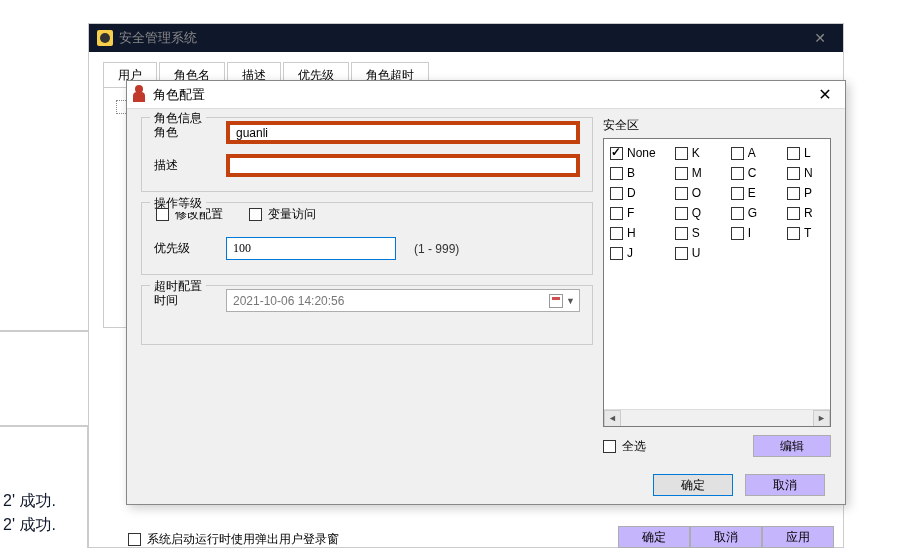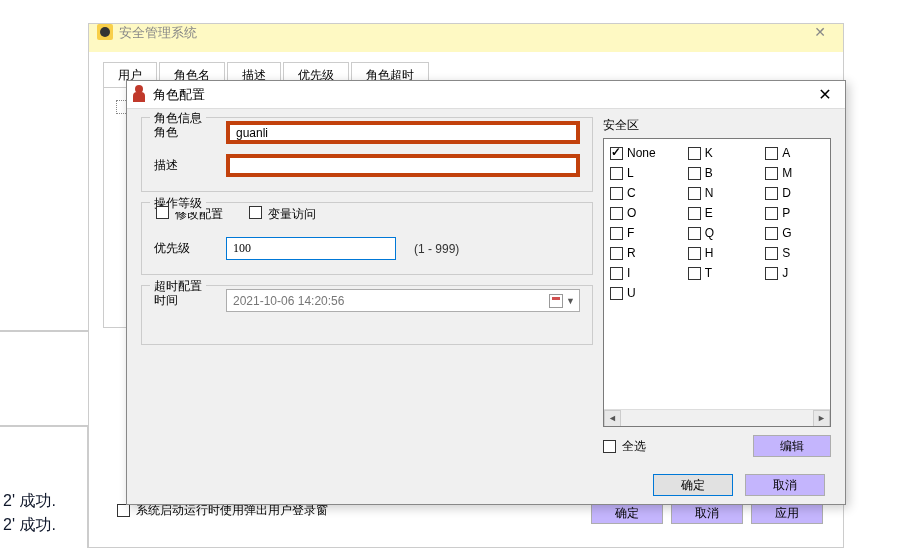--- a/index.html
+++ b/index.html
@@ -1,33 +1,33 @@
 <!DOCTYPE html>
 <html><head>
 <meta charset="utf-8">
 <style>
 *{box-sizing:border-box;margin:0;padding:0}
 body{font-family:"Microsoft YaHei","SimSun",sans-serif;font-size:12px;background:#fff;position:relative;width:898px;height:548px;overflow:hidden;color:#000}
 .main-window{position:absolute;left:88px;top:23px;width:756px;height:525px;border:1px solid #ccc;background:#fff}
-.main-titlebar{height:28px;display:flex;padding:0 8px;background:#fef9c3;border-bottom:0}
+.main-titlebar{height:28px;display:flex;align-items:center;padding:0 8px;background:#0f172a;border-bottom:0}
 .main-title{flex:1;color:#888;font-size:13px;margin-left:6px}
 .main-close{width:30px;text-align:center;font-size:14px;color:#888;cursor:pointer}
 .app-icon{width:16px;height:16px;display:inline-block;background:#f8cf4a;border-radius:2px;position:relative}
 .app-icon:before{content:"";position:absolute;left:3px;top:3px;width:10px;height:10px;background:#333;border-radius:50%}
 .main-body{padding:10px 14px}
 .tab-row{display:flex;border-bottom:1px solid #ccc;height:26px}
 .tab{border:1px solid #ccc;border-bottom:none;padding:4px 14px;margin-right:2px;background:#fff;font-size:12px;position:relative;top:0px}
 .tab.first{border-top:1px solid #ccc}
 .tab-panel{border:1px solid #ccc;border-top:none;height:240px;padding:8px;position:relative}
 .tree-item{display:flex;align-items:center;gap:4px;margin:4px 0 0 4px}
 .tree-icon{width:14px;height:14px;border:1px dotted #888}
 .user-icon{width:14px;height:14px;display:inline-block;background:#c0504d;border-radius:3px 3px 0 0;position:relative}
 .user-icon:before{content:"";position:absolute;left:3px;top:-6px;width:8px;height:8px;border-radius:50%;background:#c0504d}
 .log-area{position:absolute;left:0;top:425px;width:88px;padding:3px;font-size:16px;color:#0f172a;line-height:24px;border-right:1px solid #ccc;border-top:1px solid #ccc;background:#fff;height:128px}
-.bottom-bar{position:absolute;left:107px;bottom:0;width:726px;height:46px;display:flex;align-items:flex-start;padding:0 10px;border-top:0;gap:8px}
+.bottom-bar{position:absolute;left:118px;bottom:0;width:726px;height:46px;display:flex;align-items:flex-end;padding:0 10px;border-top:0;}
 .bottom-checkbox{display:flex;align-items:center;gap:6px;flex:1}
 .chk{width:13px;height:13px;border:1px solid #333;background:#fff;display:inline-block;position:relative;flex-shrink:0}
 .chk.checked:after{content:"✓";position:absolute;left:0;top:-3px;font-size:12px;font-weight:bold}
 .btn{min-width:72px;height:22px;border:1px solid #adadad;background:#c4b5fd;display:flex;align-items:center;justify-content:center;cursor:pointer;font-size:12px}
 .btn.primary{border:1px solid #0078d7;background:#e1e1e1}
 .dialog{position:absolute;left:126px;top:80px;width:720px;height:425px;border:1px solid #888;background:#f0f0f0;box-shadow:3px 3px 10px rgba(0,0,0,0.2)}
 .dlg-titlebar{height:28px;display:flex;align-items:center;padding:0 6px;background:#fff;border-bottom:1px solid #ddd}
 .dlg-title{flex:1;font-size:13px;margin-left:6px}
 .dlg-close{width:28px;text-align:center;font-size:16px;cursor:pointer}
 .role-icon{width:14px;height:14px;display:inline-block;position:relative}
@@ -37,28 +37,28 @@
 .left-col{flex:1;display:flex;flex-direction:column;gap:10px}
 .right-col{width:228px;display:flex;flex-direction:column}
 .groupbox{border:1px solid #ccc;padding:3px 12px 12px 12px;position:relative}
 .groupbox>.legend{position:absolute;top:-8px;left:8px;background:#f0f0f0;padding:0 4px;font-size:12px}
 .form-row{display:flex;align-items:center;margin-bottom:10px;gap:8px}
 .form-row label{width:64px;font-size:12px}
 .txt{height:23px;border:4px solid #c2410c;background:#fff;padding:2px 6px;font-size:12px;flex:1}
 .txt.blue{border:1px solid #0078d7}
 .hint{font-size:12px;color:#333;margin-left:10px}
 .op-checks{display:flex;gap:26px;margin-bottom:14px;padding-left:2px}
-.op-check{display:flex;gap:6px}
+.op-check{display:flex;align-items:center;gap:6px}
 .datetime{display:flex;align-items:center;border:1px solid #adadad;background:#fff;height:23px;padding:2px 4px 2px 6px;flex:1;color:#777}
 .datetime .cal{margin-left:auto;width:14px;height:14px;border:1px solid #999;position:relative}
 .datetime .cal:after{content:"";position:absolute;left:2px;top:2px;right:2px;height:3px;background:#d05050}
 .datetime .dd{margin-left:3px;font-size:9px;color:#555}
 .sec-label{font-size:12px;margin-bottom:4px}
 .sec-list{border:1px solid #7a7a7a;background:#fff;flex:1;padding:4px 6px;overflow:hidden;display:flex;flex-direction:column}
-.sec-rows{flex:1;display:grid;grid-template-columns:1fr 1fr 1fr;column-gap:19px;grid-auto-rows:20px;align-content:start}
+.sec-rows{flex:1;display:grid;grid-template-columns:1fr 1fr 1fr 1fr;column-gap:19px;grid-auto-rows:20px;align-content:start}
 .sec-item{display:flex;align-items:center;gap:4px;font-size:12px}
 .scrolls{height:17px;display:flex;align-items:center;border-top:1px solid #ddd;margin:4px -6px -4px -6px;background:#f0f0f0}
 .sbtn{width:17px;height:17px;border:1px solid #ccc;background:#e8e8e8;display:flex;align-items:center;justify-content:center;font-size:9px;color:#555}
 .strack{flex:1;height:17px;background:#f0f0f0}
 .sec-bottom{display:flex;align-items:center;margin-top:8px;gap:8px}
 .sec-bottom .selall{display:flex;align-items:center;gap:6px;flex:1}
 .dlg-footer{height:40px;display:flex;align-items:center;justify-content:flex-end;gap:12px;padding:0 20px}
 </style>
 </head>
 <body>

